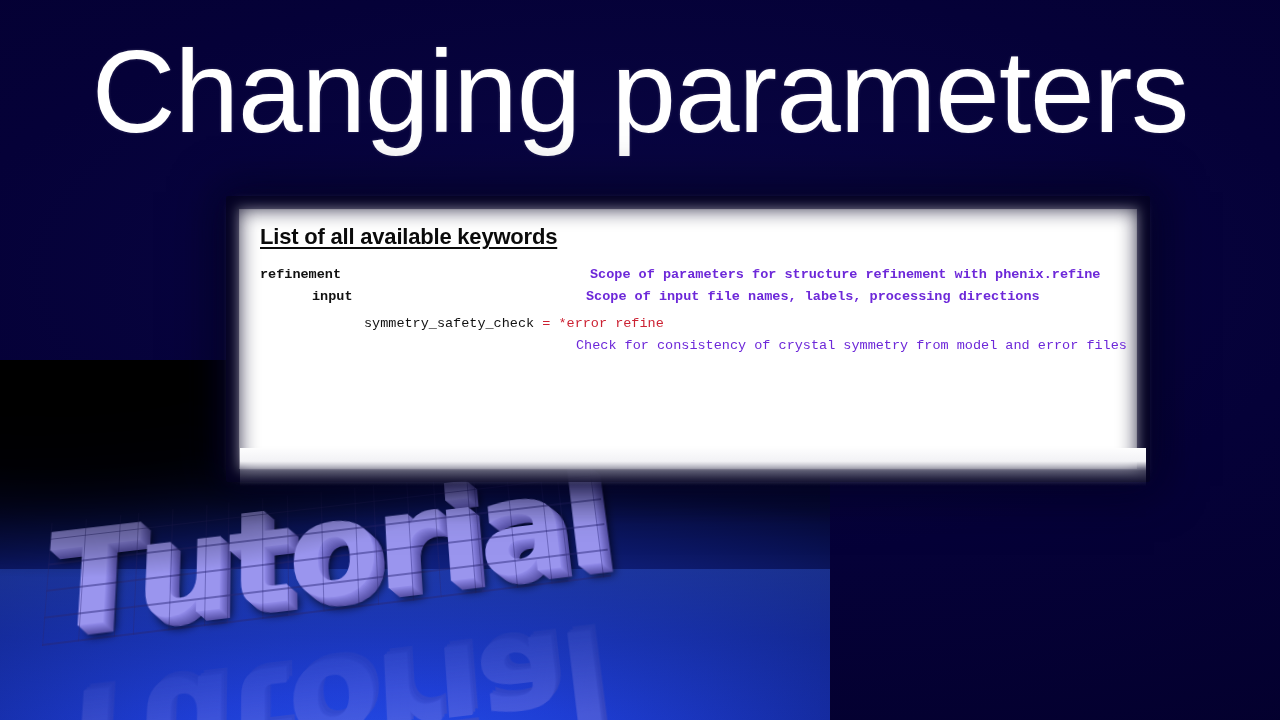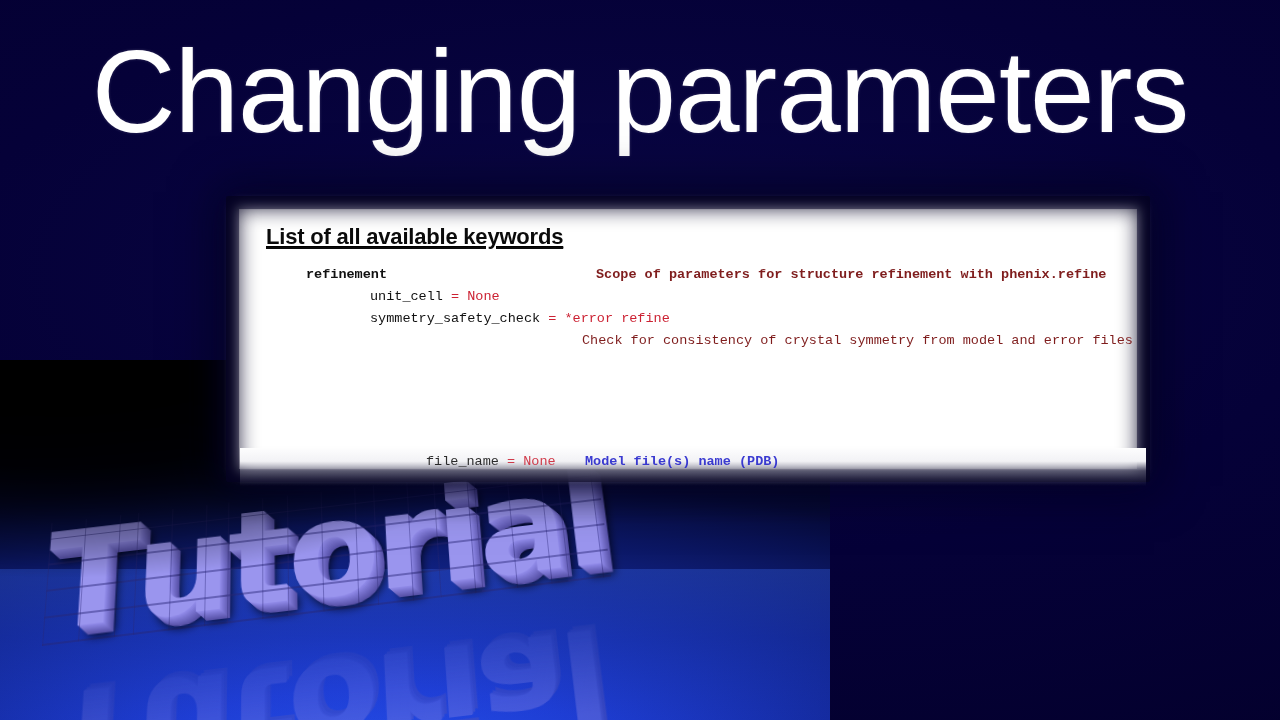--- a/index.html
+++ b/index.html
@@ -122,21 +122,21 @@
     overflow:visible;
     z-index:5;
   }
   
   #keywords-panel .feather {
     position:absolute; inset:-14px;
     pointer-events:none;
     box-shadow:inset 0 0 20px 12px rgba(6,3,34,.9);
     border-radius:2px;
   }
-  #panel-inner { position:relative; padding:14px 18px 0 26px; height:100%;text-decoration:underline; }
+  #panel-inner { position:relative; padding:14px 18px 0 20px; height:100%; }
 
   #panel-heading {
     font-family:"Liberation Sans", sans-serif;
     font-weight:700;
     font-size:22px;
     color:#0b0b0b;
     text-decoration:underline;
     text-underline-offset:3px;
     margin:0 0 18px 0;
     letter-spacing:-.2px;
@@ -145,26 +145,26 @@
   
   #code-listing {
     font-family:"Liberation Mono","DejaVu Sans Mono", monospace;
     font-size:13.5px;
     line-height:1.0;
     color:#111;
     position:relative;
   }
   .code-row { position:relative; height:22px; }
   .code-row.tall { height:27px; }
-  .kw { position:absolute; white-space:pre; font-weight:700; color:#111;margin-left:40px; }
+  .kw { position:absolute; white-space:pre; font-weight:700; color:#111; }
   .kwn { position:absolute; white-space:pre; font-weight:400; color:#111; }
   .val { color:#cc2233; font-weight:400; }
   .desc {
     position:absolute; white-space:pre;
-    color:#7f1d1d; font-weight:700;
+    color:#6d28d9; font-weight:700;
   }
   .desc.thin { font-weight:400; }
 
   
   #panel-bleed {
     position:absolute;
     left:240px; top:448px;
     width:906px; height:38px;
     z-index:6;
     pointer-events:none;
@@ -215,34 +215,31 @@
 
   <div id="keywords-panel">
     <div class="feather"></div>
     <div id="panel-inner">
       <div id="panel-heading">List of all available keywords</div>
       <div id="code-listing">
           <div class="code-row">
             <span class="kw" style="left: 0px;">refinement</span>
             <span class="desc" style="left: 330px;">Scope of parameters for structure refinement with phenix.refine</span>
           </div>
-          <div class="code-row">
-            <span class="kwn" style="left: 104px;">unit_cell<span class="val"> = None</span></span>
+          <div class="code-row tall">
+            <span class="kw" style="left: 52px;">input</span>
+            <span class="desc" style="left: 326px;">Scope of input file names, labels, processing directions</span>
           </div>
           <div class="code-row">
             <span class="kwn" style="left: 104px;">symmetry_safety_check<span class="val"> = *error refine</span></span>
           </div>
           <div class="code-row">
             <span class="desc thin" style="left: 316px;">Check for consistency of crystal symmetry from model and error files</span>
           </div>
         </div>
     </div>
   </div>
 
   <div id="panel-bleed">
     <div class="bleed-inner"></div>
-    <div class="bleed-text">
-        <span style="position: absolute; white-space: pre; color: rgb(17, 17, 17); left: 186px;">file_name<span style="color: rgb(204, 34, 51);"> = None</span></span>
-        <span style="position: absolute; white-space: pre; color: rgb(34, 34, 204); font-weight: 700; left: 345px;">Model file(s) name (PDB)</span>
-      </div>
   </div>
 
 </div>
 
 </body></html>

